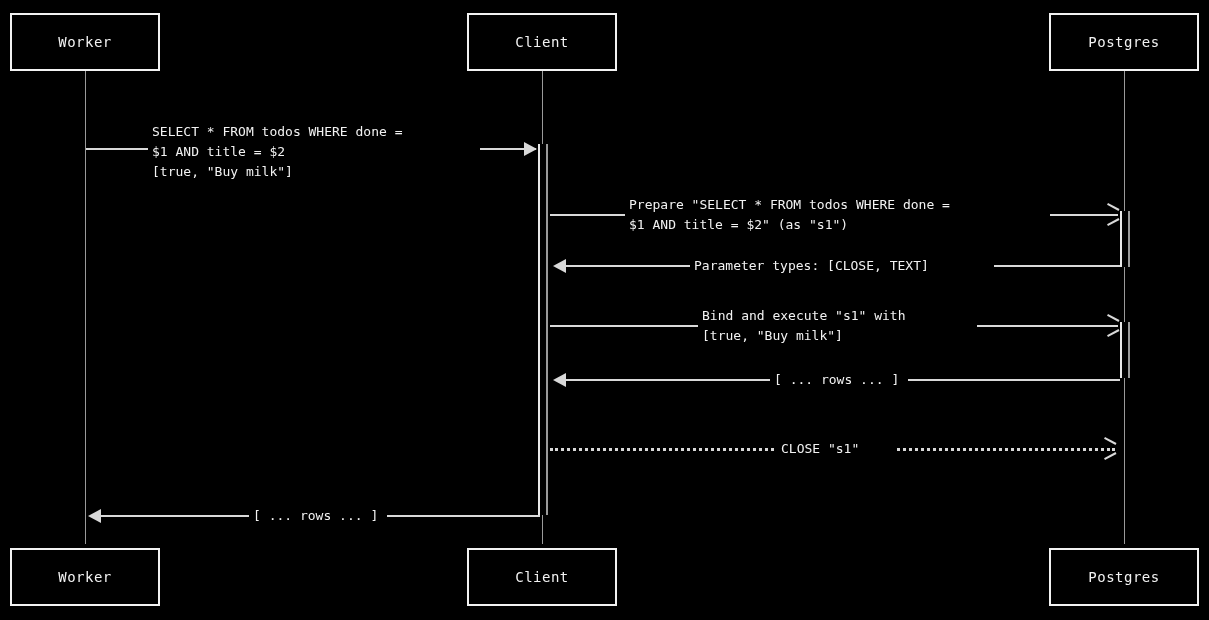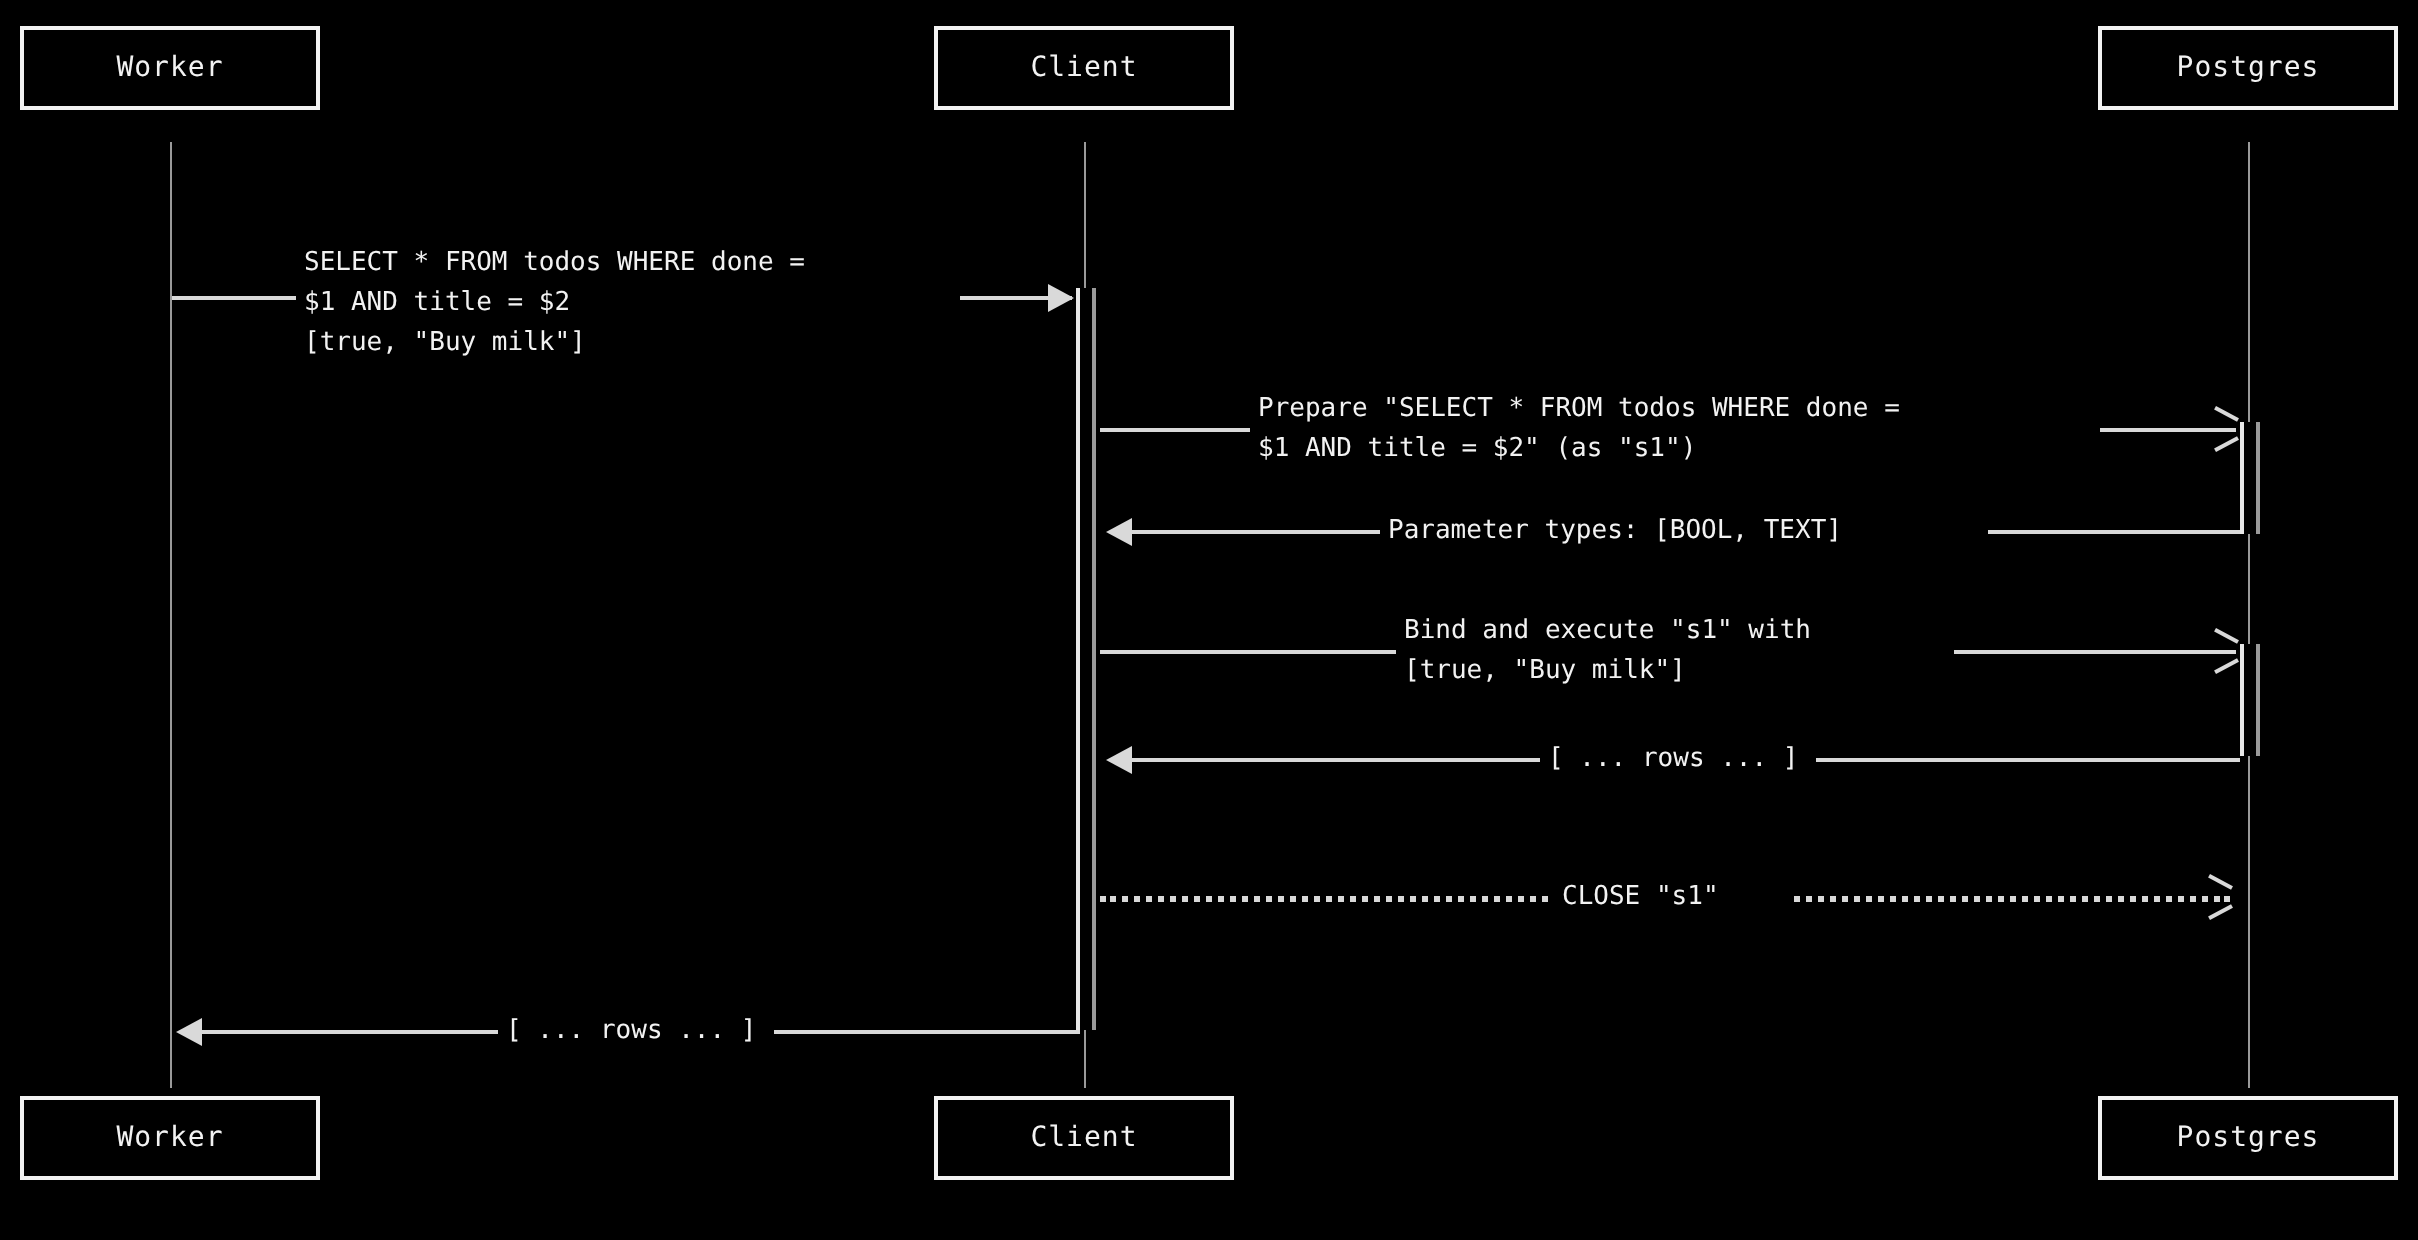--- a/index.html
+++ b/index.html
@@ -20,21 +20,21 @@
     box-sizing: border-box;
     border: 2px solid #f2f2f2;
     background: #000000;
     color: #f2f2f2;
     font-size: 14px;
     letter-spacing: 0.5px;
     display: flex;
     align-items: center;
     justify-content: center;
     width: 150px;
-    height: 42px;
+    height: 58px;
   }
   .lifeline {
     position: absolute;
     width: 1px;
     background: #9a9a9a;
   }
   .activation {
     position: absolute;
     background: #000000;
     border-left: 2px solid #e8e8e8;
@@ -129,21 +129,21 @@
 $1 AND title = $2
 [true, "Buy milk"]</div>
 
   <div class="msg-line" style="left:550px; top:214px; width:568px;"></div>
   <div class="arrow-head open-right" style="left:1105px; top:207px;"></div>
   <div class="msg-label" style="left:625px; top:195px; width:417px;">Prepare "SELECT * FROM todos WHERE done =
 $1 AND title = $2" (as "s1")</div>
 
   <div class="msg-line" style="left:566px; top:265px; width:554px;"></div>
   <div class="arrow-head left" style="left:553px; top:259px;"></div>
-  <div class="msg-label" style="left:690px; top:256px; width:296px;">Parameter types: [BOOL, TEXT]</div>
+  <div class="msg-label" style="left:690px; top:256px; width:296px;">Parameter types: [CLOSE, TEXT]</div>
 
   <div class="msg-line" style="left:550px; top:325px; width:568px;"></div>
   <div class="arrow-head open-right" style="left:1105px; top:318px;"></div>
   <div class="msg-label" style="left:698px; top:306px; width:271px;">Bind and execute "s1" with
 [true, "Buy milk"]</div>
 
   <div class="msg-line" style="left:566px; top:379px; width:554px;"></div>
   <div class="arrow-head left" style="left:553px; top:373px;"></div>
   <div class="msg-label" style="left:770px; top:370px; width:130px;">[ ... rows ... ]</div>
 

